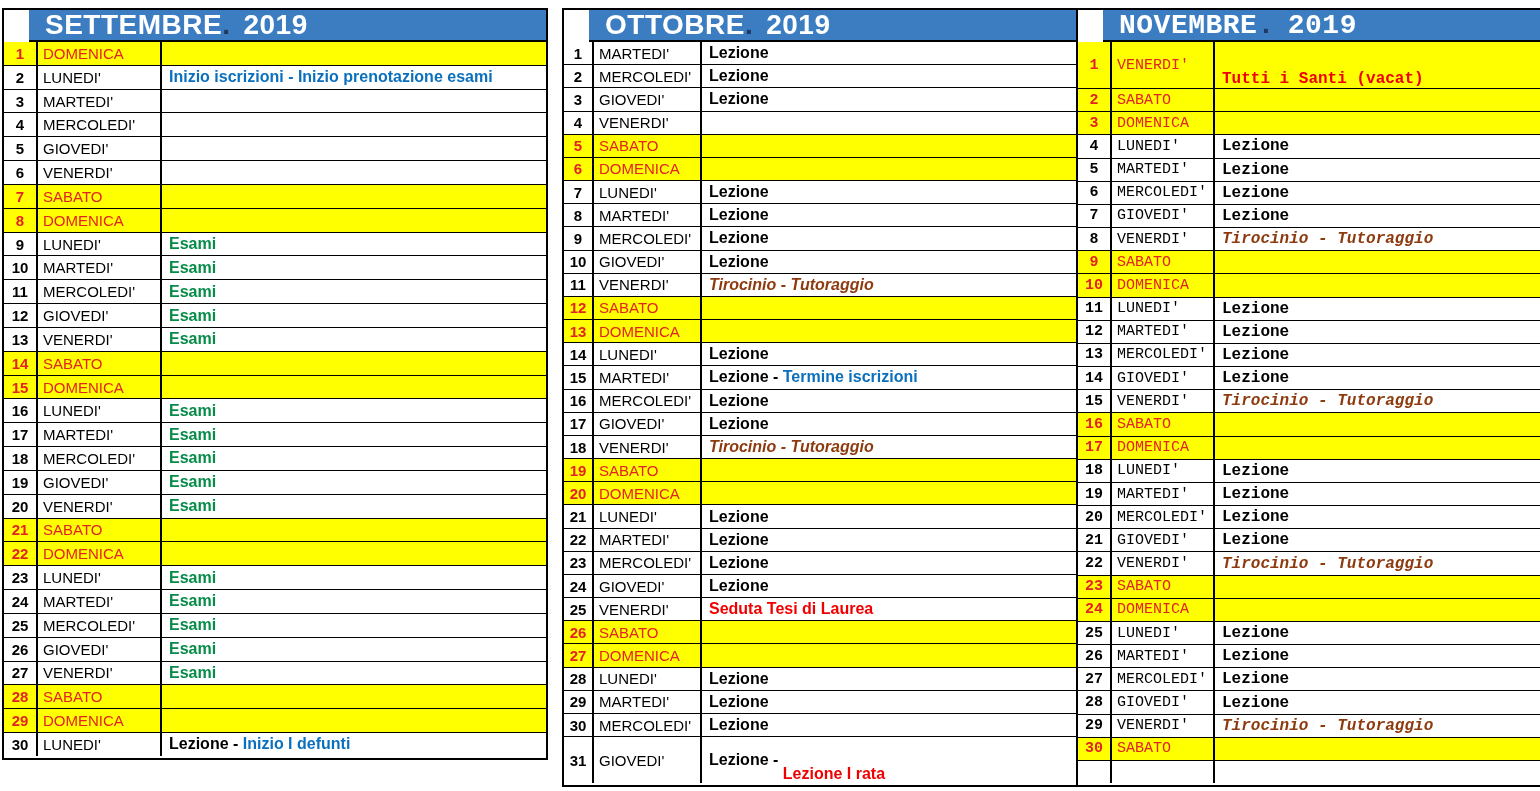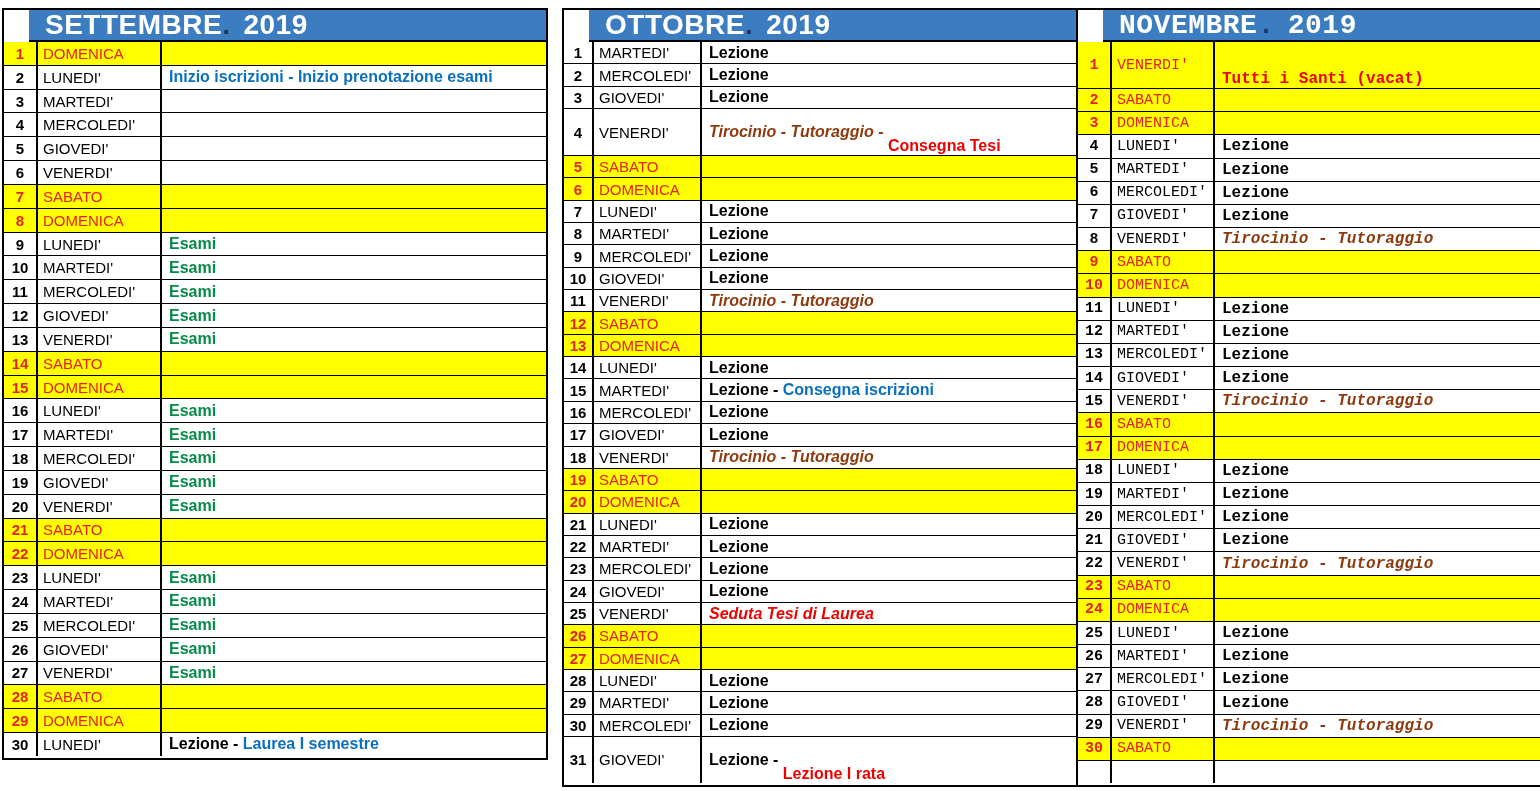--- a/index.html
+++ b/index.html
@@ -31,21 +31,21 @@
   .m2 .num{width:30px;} .m2 .name{width:108px;}
   .m3 .num{width:34px;} .m3 .name{width:103px;}
   .weekend{background:var(--weekend-yellow,#ffff00);}
   .weekend .num,.weekend .name{color:var(--weekend-red,#e32222);}
   .seg{white-space:pre;}
   .seg-black{color:var(--note-black,#000);}
   .seg-green{color:var(--note-green,#068c48);}
   .seg-blue{color:var(--note-blue,#0a70bd);}
   .seg-brown{color:var(--note-brown,#8d3a0e);font-style:italic;}
   .seg-red{color:var(--note-red,#f00000);margin-top:28px;}
-  .seg-redit{color:var(--note-red,#f00000);font-style:italic;}
+  .seg-redit{color:var(--note-red,#f00000);}
 </style>
 </head>
 <body>
 
 <div id="calendar">
     <div class="month m1">
       <div class="month-header"><span class="mtitle">SETTEMBRE</span><span class="mdot">.</span><span class="myear">2019</span></div>
       <div class="rows">
         <div class="day-row weekend">
           <div class="c num">1</div>
@@ -188,21 +188,21 @@
           <div class="c note"></div>
         </div>
         <div class="day-row weekend">
           <div class="c num">29</div>
           <div class="c name">DOMENICA</div>
           <div class="c note"></div>
         </div>
         <div class="day-row">
           <div class="c num">30</div>
           <div class="c name">LUNEDI'</div>
-          <div class="c note"><span class="seg seg-black">Lezione - </span><span class="seg seg-blue">Laurea I semestre</span></div>
+          <div class="c note"><span class="seg seg-black">Lezione - </span><span class="seg seg-blue">Inizio I defunti</span></div>
         </div>
       </div>
     </div>
     <div class="month m2">
       <div class="month-header"><span class="mtitle">OTTOBRE</span><span class="mdot">.</span><span class="myear">2019</span></div>
       <div class="rows">
         <div class="day-row">
           <div class="c num">1</div>
           <div class="c name">MARTEDI'</div>
           <div class="c note"><span class="seg seg-black">Lezione</span></div>
@@ -213,21 +213,20 @@
           <div class="c note"><span class="seg seg-black">Lezione</span></div>
         </div>
         <div class="day-row">
           <div class="c num">3</div>
           <div class="c name">GIOVEDI'</div>
           <div class="c note"><span class="seg seg-black">Lezione</span></div>
         </div>
         <div class="day-row">
           <div class="c num">4</div>
           <div class="c name">VENERDI'</div>
-          <div class="c note"><span class="seg seg-brown">Tirocinio - Tutoraggio - </span><span class="seg seg-red">Consegna Tesi</span></div>
         </div>
         <div class="day-row weekend">
           <div class="c num">5</div>
           <div class="c name">SABATO</div>
           <div class="c note"></div>
         </div>
         <div class="day-row weekend">
           <div class="c num">6</div>
           <div class="c name">DOMENICA</div>
           <div class="c note"></div>
@@ -268,21 +267,21 @@
           <div class="c note"></div>
         </div>
         <div class="day-row">
           <div class="c num">14</div>
           <div class="c name">LUNEDI'</div>
           <div class="c note"><span class="seg seg-black">Lezione</span></div>
         </div>
         <div class="day-row">
           <div class="c num">15</div>
           <div class="c name">MARTEDI'</div>
-          <div class="c note"><span class="seg seg-black">Lezione - </span><span class="seg seg-blue">Consegna iscrizioni</span></div>
+          <div class="c note"><span class="seg seg-black">Lezione - </span><span class="seg seg-blue">Termine iscrizioni</span></div>
         </div>
         <div class="day-row">
           <div class="c num">16</div>
           <div class="c name">MERCOLEDI'</div>
           <div class="c note"><span class="seg seg-black">Lezione</span></div>
         </div>
         <div class="day-row">
           <div class="c num">17</div>
           <div class="c name">GIOVEDI'</div>
           <div class="c note"><span class="seg seg-black">Lezione</span></div>

